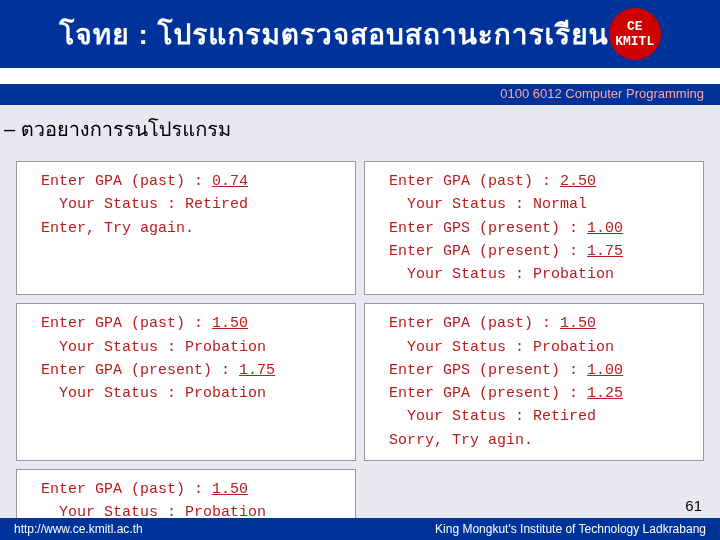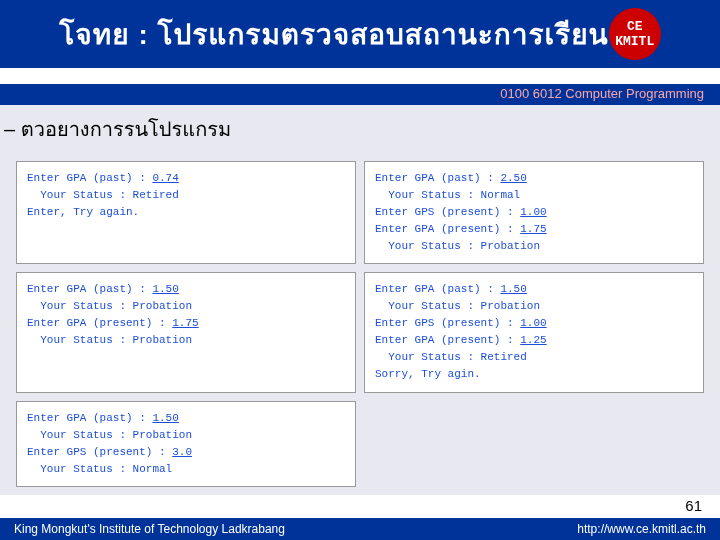--- a/index.html
+++ b/index.html
@@ -69,25 +69,25 @@
       background: #e8e8f0;
       padding: 8px 16px 8px 16px;
       display: grid;
       grid-template-columns: 1fr 1fr;
       gap: 8px;
     }
 
     .code-box {
       background: #fff;
       border: 1px solid #999;
-      padding: 8px 10px;
+      padding: 8px 24px;
       font-family: 'Courier New', Courier, monospace;
-      font-size: 11px;
+      font-size: 15px;
       line-height: 1.55;
-      color: #1d4ed8;
+      color: #b91c1c;
     }
 
     .underline {
       text-decoration: underline;
     }
 
     
     .footer {
       position: absolute;
       bottom: 0;
@@ -169,15 +169,15 @@
     <div>&nbsp;&nbsp;Your Status : Probation</div>
     <div>Enter GPS (present) : <span class="underline">3.0</span></div>
     <div>&nbsp;&nbsp;Your Status : Normal</div>
   </div>
 
 </div>
 
 <div class="page-number">61</div>
 
 <div class="footer">
+  <span>http://www.ce.kmitl.ac.th</span>
   <span>King Mongkut's Institute of Technology Ladkrabang</span>
-  <span>http://www.ce.kmitl.ac.th</span>
 </div>
 
 </body></html>

